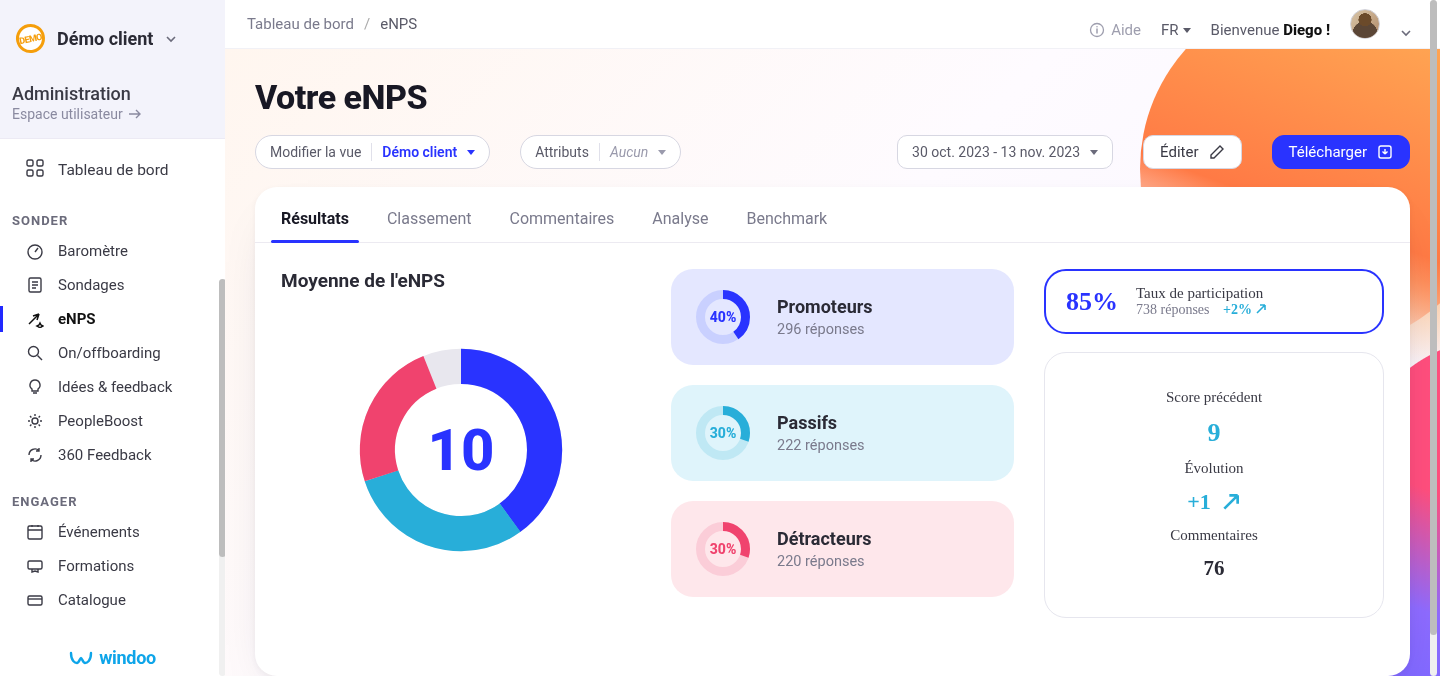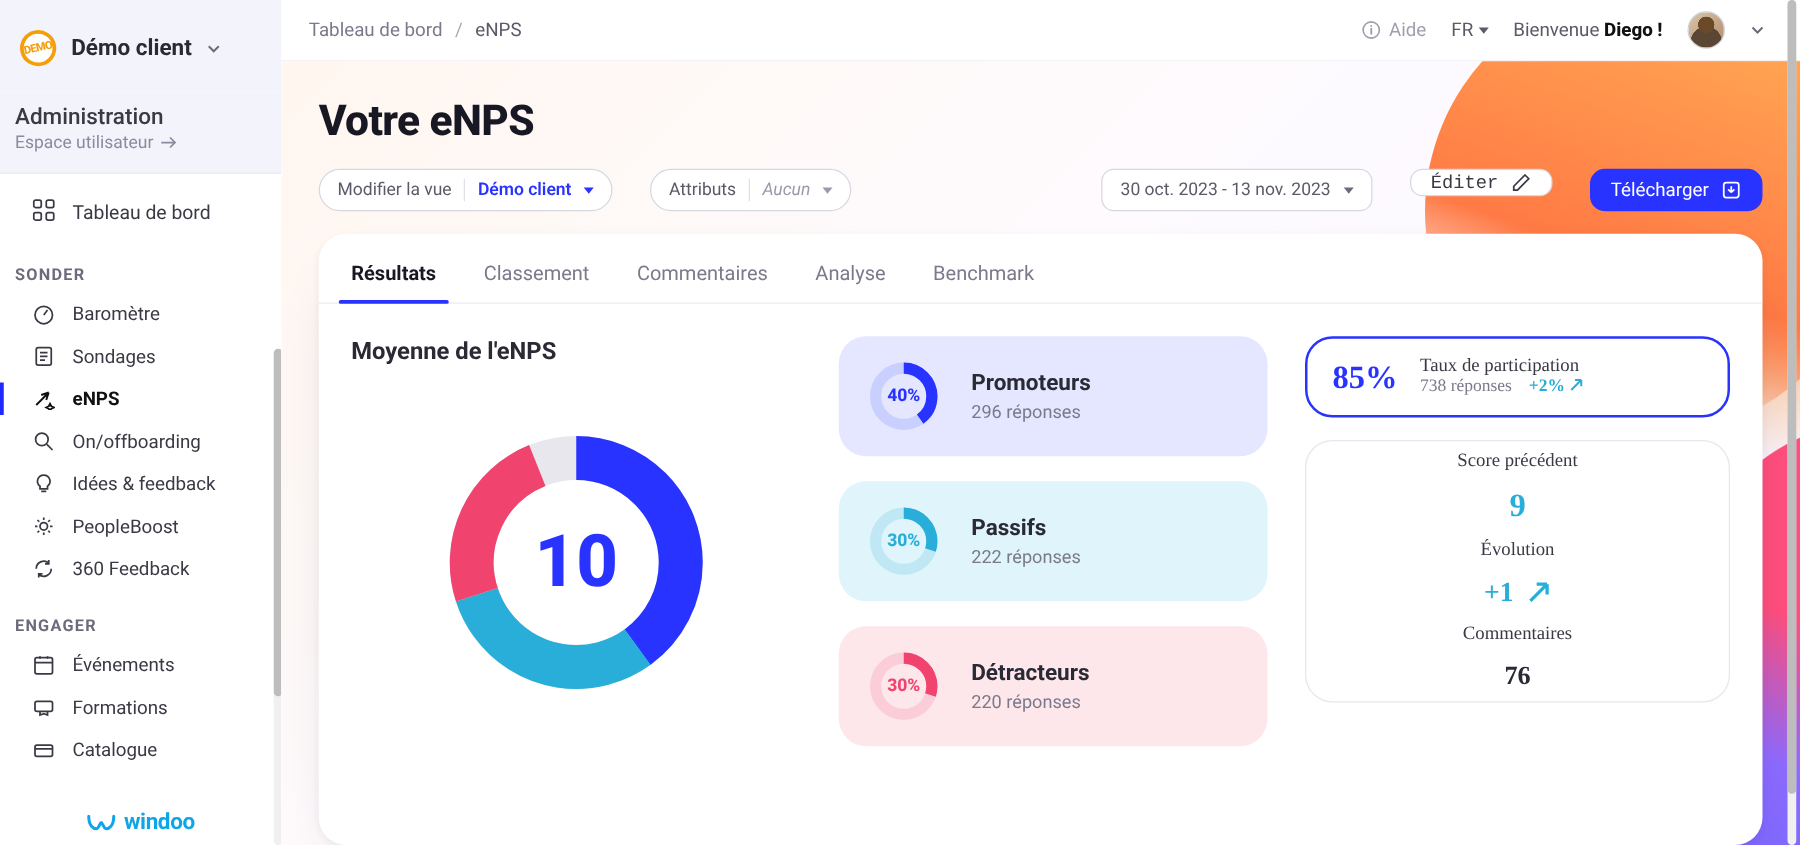--- a/index.html
+++ b/index.html
@@ -27,21 +27,21 @@
   .windoo-logo { display:flex;align-items:center;justify-content:center; gap:6px; margin-top:30px; color:#0ea5e9; font-weight:700; font-size:18px; letter-spacing:-0.3px;}
   .windoo-mark { width:24px;height:18px; }
   
   .main { flex:1; position:relative; overflow:hidden; background:#fcfcff;}
   .main-scroll-track { position:absolute; right:3px; top:0; bottom:0; width:7px; background:#f0f0f0; border-radius:4px;}
   .main-scroll-thumb { position:absolute; left:0; top:0; width:100%; height:94%; background:#bdbdbd; border-radius:4px;}
   .topbar { height:49px; display:flex; align-items:center; justify-content:space-between; padding:0 28px 0 22px; background:#fff; font-size:15px; border-bottom:1px solid #f1f1f6;}
   .bc { display:flex; gap:10px; align-items:center; color:#7a7a8c;}
   .bc-sep { color:#aaa;}
   .bc-current { color:#5a5a68;}
-  .topbar-right { display:flex; align-items:center; gap:20px; color:#7a7a8c;}
+  .topbar-right { display:flex; align-items:flex-end; gap:20px; color:#7a7a8c;}
   .aide { display:flex;align-items:center;gap:6px; color:#9e9eae;}
   .lang { display:flex;align-items:center;gap:4px; color:#5a5a68;}
   .welcome { color:#5a5a68;}
   .welcome b { color:#111; font-weight:800;}
   .avatar { width:30px;height:30px;border-radius:50%; background:linear-gradient(135deg,#d9c6a8,#b08968); border:1px solid #d0d0d8; position:relative; overflow:hidden;}
   .avatar::after{content:"";position:absolute;inset:0;background:radial-gradient(circle at 50% 35%,#6b4a2a 28%,transparent 29%),radial-gradient(circle at 50% 85%,#5b4636 45%,transparent 46%);}
   
   .hero-wrap { position:absolute; left:0; right:0; top:49px; bottom:0; overflow:hidden;}
   .hero-bg { position:absolute; inset:0;
     background:
@@ -54,21 +54,21 @@
   .hero-bg::after{content:"";position:absolute;right:-110px;bottom:-120px;width:360px;height:360px;border-radius:50%;background:linear-gradient(20deg,#5b63ff 0%,#8e6bff 55%,transparent 80%);}
   .content { position:relative; padding:28px 30px 0 30px; display:flex; flex-direction:column; gap:18px; height:100%;}
   .page-title { font-size:34px; font-weight:800; letter-spacing:-0.5px; color:#181824;}
   .controls-row { display:flex; align-items:center; justify-content:space-between;}
   .controls-left { display:flex; gap:30px;}
   .controls-right { display:flex; gap:30px;}
   .pill { display:flex;align-items:center; gap:10px; height:34px; padding:0 14px; border:1px solid #d7d7e2; border-radius:999px; background:#fff; font-size:14px; color:#5a5a68;}
   .pill .accent { color:#2933ff; font-weight:600;}
   .pill .muted-it { color:#9a9aac; font-style:italic;}
   .pill .sep-v { width:1px;height:18px;background:#e0e0ea;}
-  .btn-plain { display:flex;align-items:center; gap:10px; height:22px; padding:0 16px; border:1px solid #d7d7e2; border-radius:10px; background:#fff; font-size:15px; color:#3a3a45;font-family:Liberation Mono, monospace;}
+  .btn-plain { display:flex;align-items:center; gap:10px; height:34px; padding:0 16px; border:1px solid #d7d7e2; border-radius:10px; background:#fff; font-size:15px; color:#3a3a45;}
   .btn-primary{ display:flex;align-items:center; gap:10px; height:34px; padding:0 16px; border-radius:12px; background:#2933ff; color:#fff; font-size:15px; border:1px solid #2933ff;}
   .card { background:#fff; border-radius:22px; box-shadow:0 22px 50px -28px rgba(30,30,60,0.25), 0 2px 6px rgba(30,30,60,0.05); flex:1; display:flex;flex-direction:column; overflow:hidden;}
   .tabs { display:flex; gap:38px; padding:12px 26px 0 26px; border-bottom:1px solid #eceaf1;}
   .tab { padding:10px 0 14px 0; font-size:16px; color:#7a7a8c; cursor:pointer; position:relative;}
   .tab.active { color:#181824; font-weight:700;}
   .tab.active::after{content:"";position:absolute;left:-10px;right:-10px;bottom:-1px;height:3px;background:#2933ff;border-radius:2px;}
   .panel { padding:26px 26px 26px 26px; display:grid; grid-template-columns: 360px 1fr 340px; gap:30px;}
   .col-title { font-size:19px; font-weight:700; color:#2a2a35; margin-bottom:16px;}
   
   .donut-main { width:220px;height:220px; margin:48px auto 0 auto; position:relative;}
@@ -86,21 +86,21 @@
   .metric.detract .val{color:#f0436e;}
   .metric-info h4{font-size:18px;font-weight:700;color:#2a2a35;}
   .metric-info p{font-size:14.5px;color:#7a7a8c;margin-top:4px;}
   
   .right-col{display:flex;flex-direction:column;gap:18px;font-family:Liberation Serif, serif;}
   .participation { border:2px solid #2933ff; border-radius:22px; padding:14px 20px; display:flex; align-items:center; gap:18px;}
   .participation .big{font-size:26px;font-weight:800;color:#2933ff;}
   .participation .lab{font-size:15px;color:#3a3a45;}
   .participation .sub{font-size:14px;color:#7a7a8c;}
   .participation .delta{color:#28aed9;font-weight:600;margin-left:10px;}
-  .stats-box { border:1px solid #e6e6ee; border-radius:22px; padding:8px; text-align:center; display:flex;flex-direction:column;gap:12px;}
+  .stats-box { border:1px solid #e6e6ee; border-radius:22px; padding:36px; text-align:center; display:flex;flex-direction:column;gap:12px;}
   .stats-box .lbl{font-size:15px;color:#3a3a45;}
   .stats-box .valblue{font-size:26px;font-weight:800;color:#28aed9;}
   .stats-box .evo{color:#28aed9;font-weight:700;font-size:22px;display:flex;align-items:center;justify-content:center;gap:10px;}
   .stats-box .comval{font-size:21px;font-weight:800;color:#2a2a35;}
   .tri-down{width:0;height:0;border-left:4px solid transparent;border-right:4px solid transparent;border-top:5px solid currentColor;display:inline-block;}
   .ic-svg{width:16px;height:16px;}
 </style>
 </head>
 <body>
 

